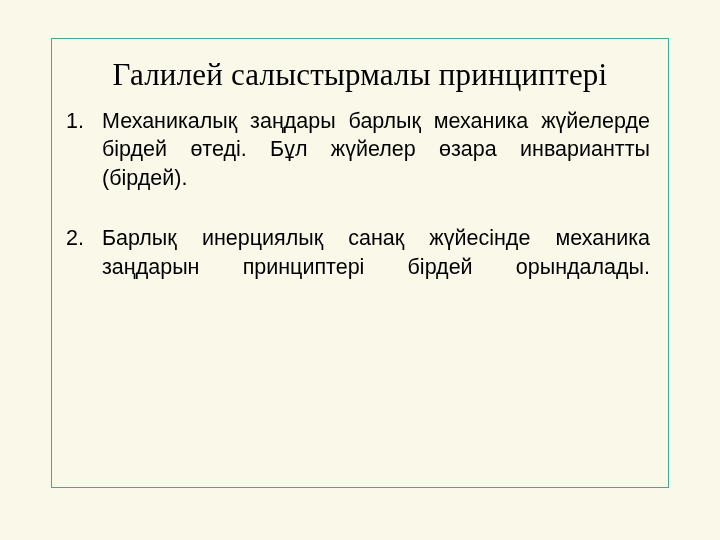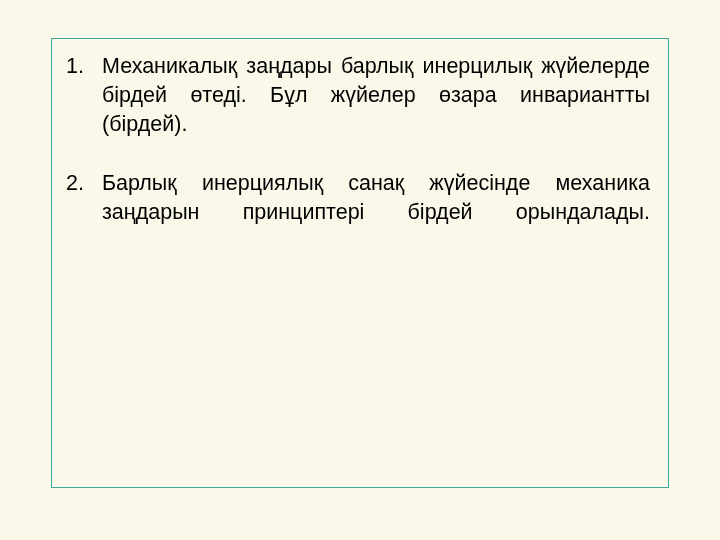--- a/index.html
+++ b/index.html
@@ -71,24 +71,25 @@
     content: "";
     display: inline-block;
     width: 100%;
   }
 </style>
 </head>
 <body>
 
 <div class="slide">
   <div class="content-frame">
+    <h1 class="title">Галилей салыстырмалы принциптері</h1>
     <ul class="body-list">
       <li class="body-item">
         <span class="marker">1.</span>
-        <span class="text">Механикалық заңдары барлық инерцилық жүйелерде бірдей өтеді. Бұл жүйелер өзара инвариантты (бірдей).</span>
+        <span class="text">Механикалық заңдары барлық механика жүйелерде бірдей өтеді. Бұл жүйелер өзара инвариантты (бірдей).</span>
       </li>
       <li class="body-item">
         <span class="marker">2.</span>
         <span class="text">Барлық инерциялық санақ жүйесінде механика заңдарын принциптері бірдей орындалады.</span>
       </li>
     </ul>
   </div>
 </div>
 
 </body></html>

